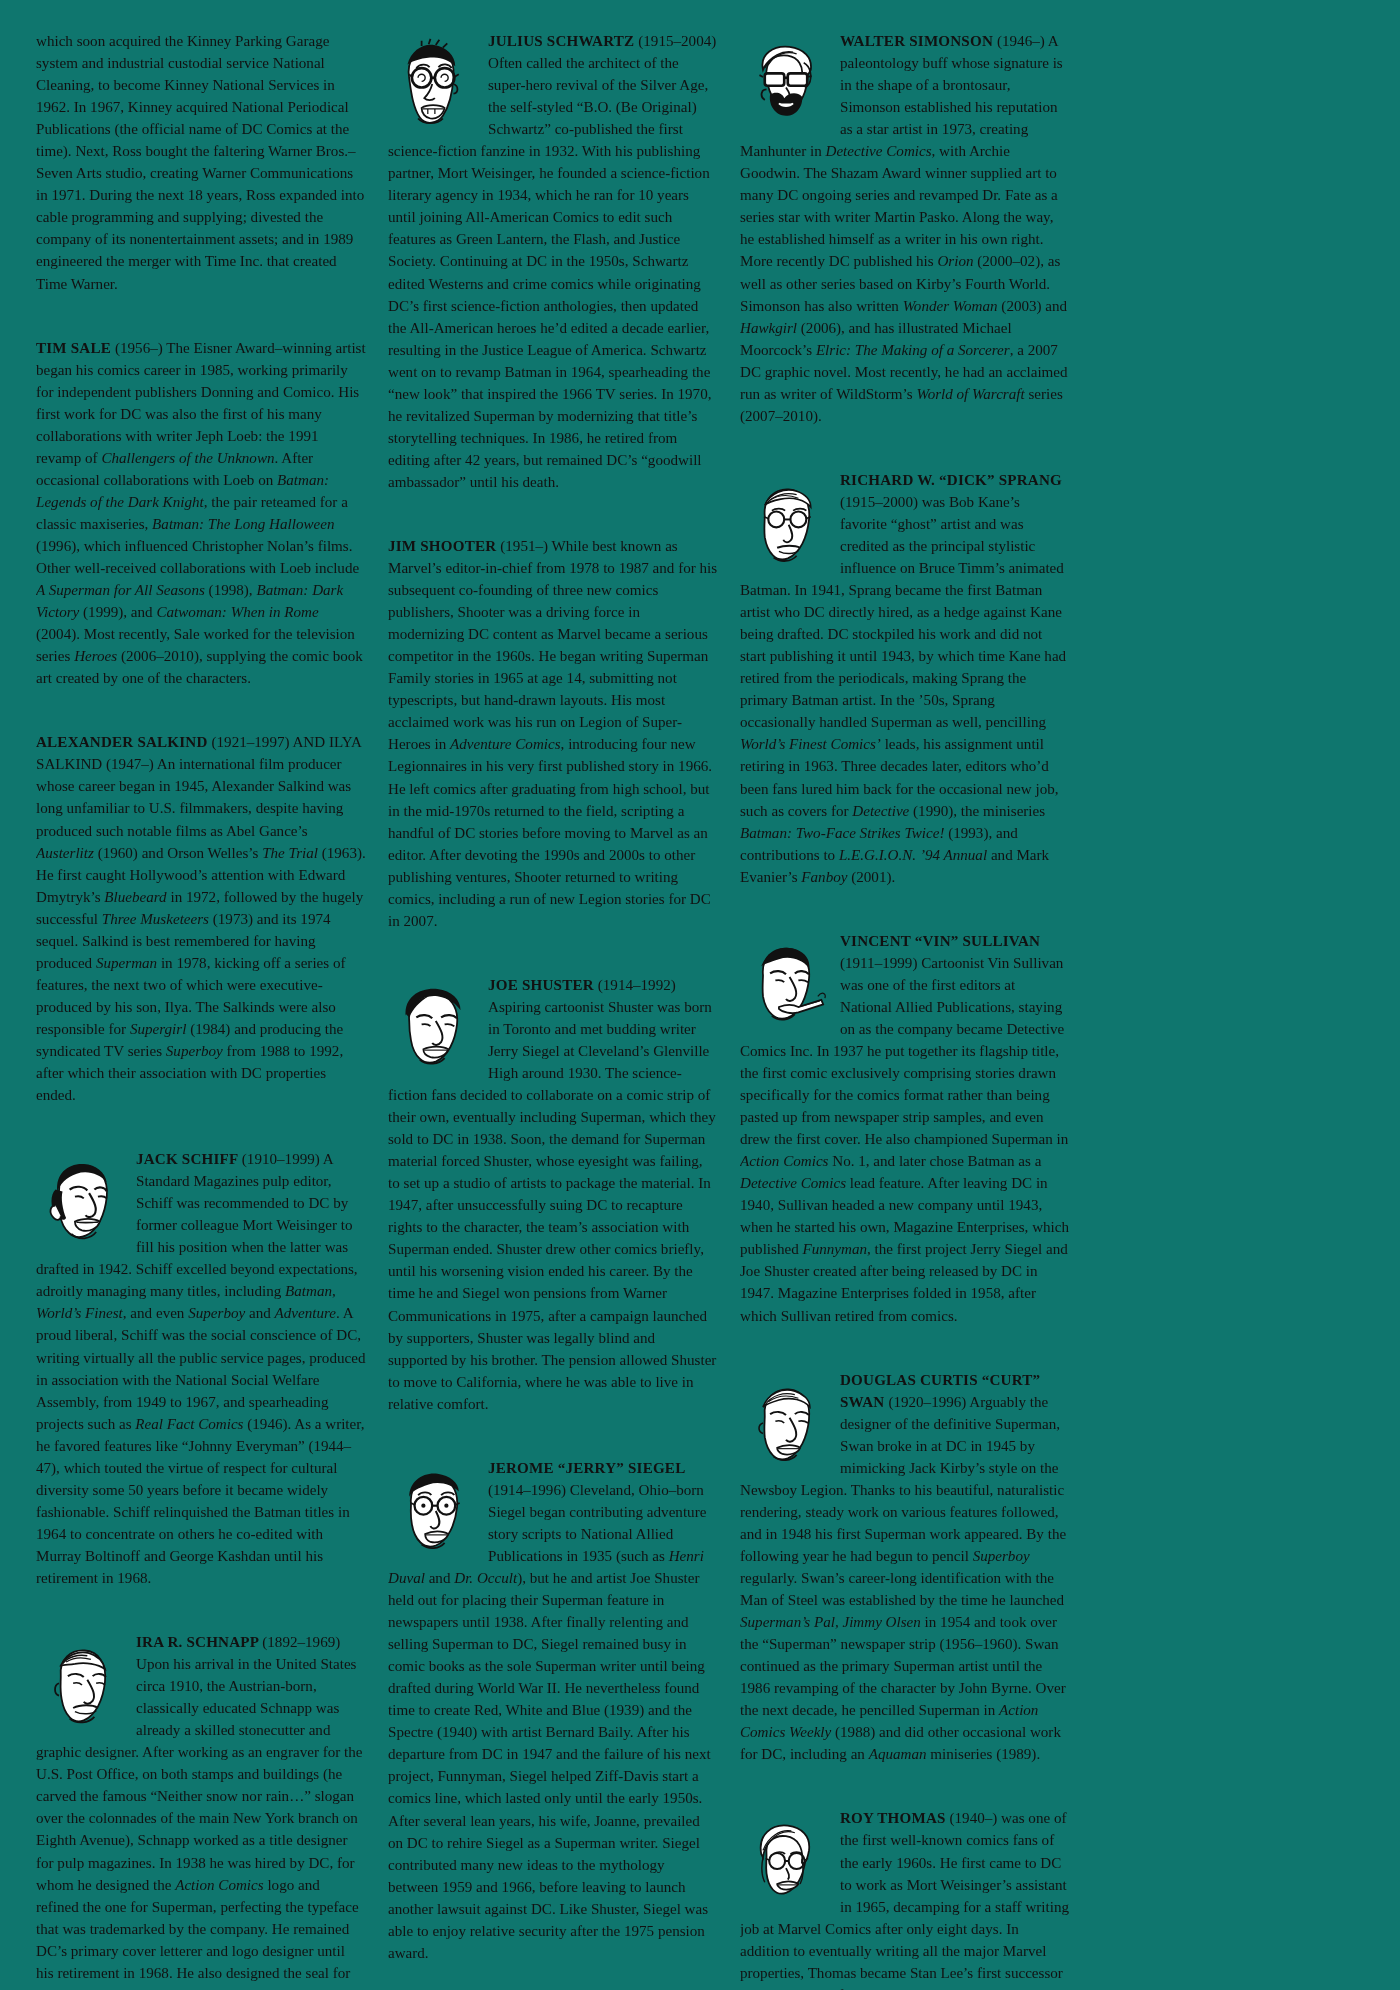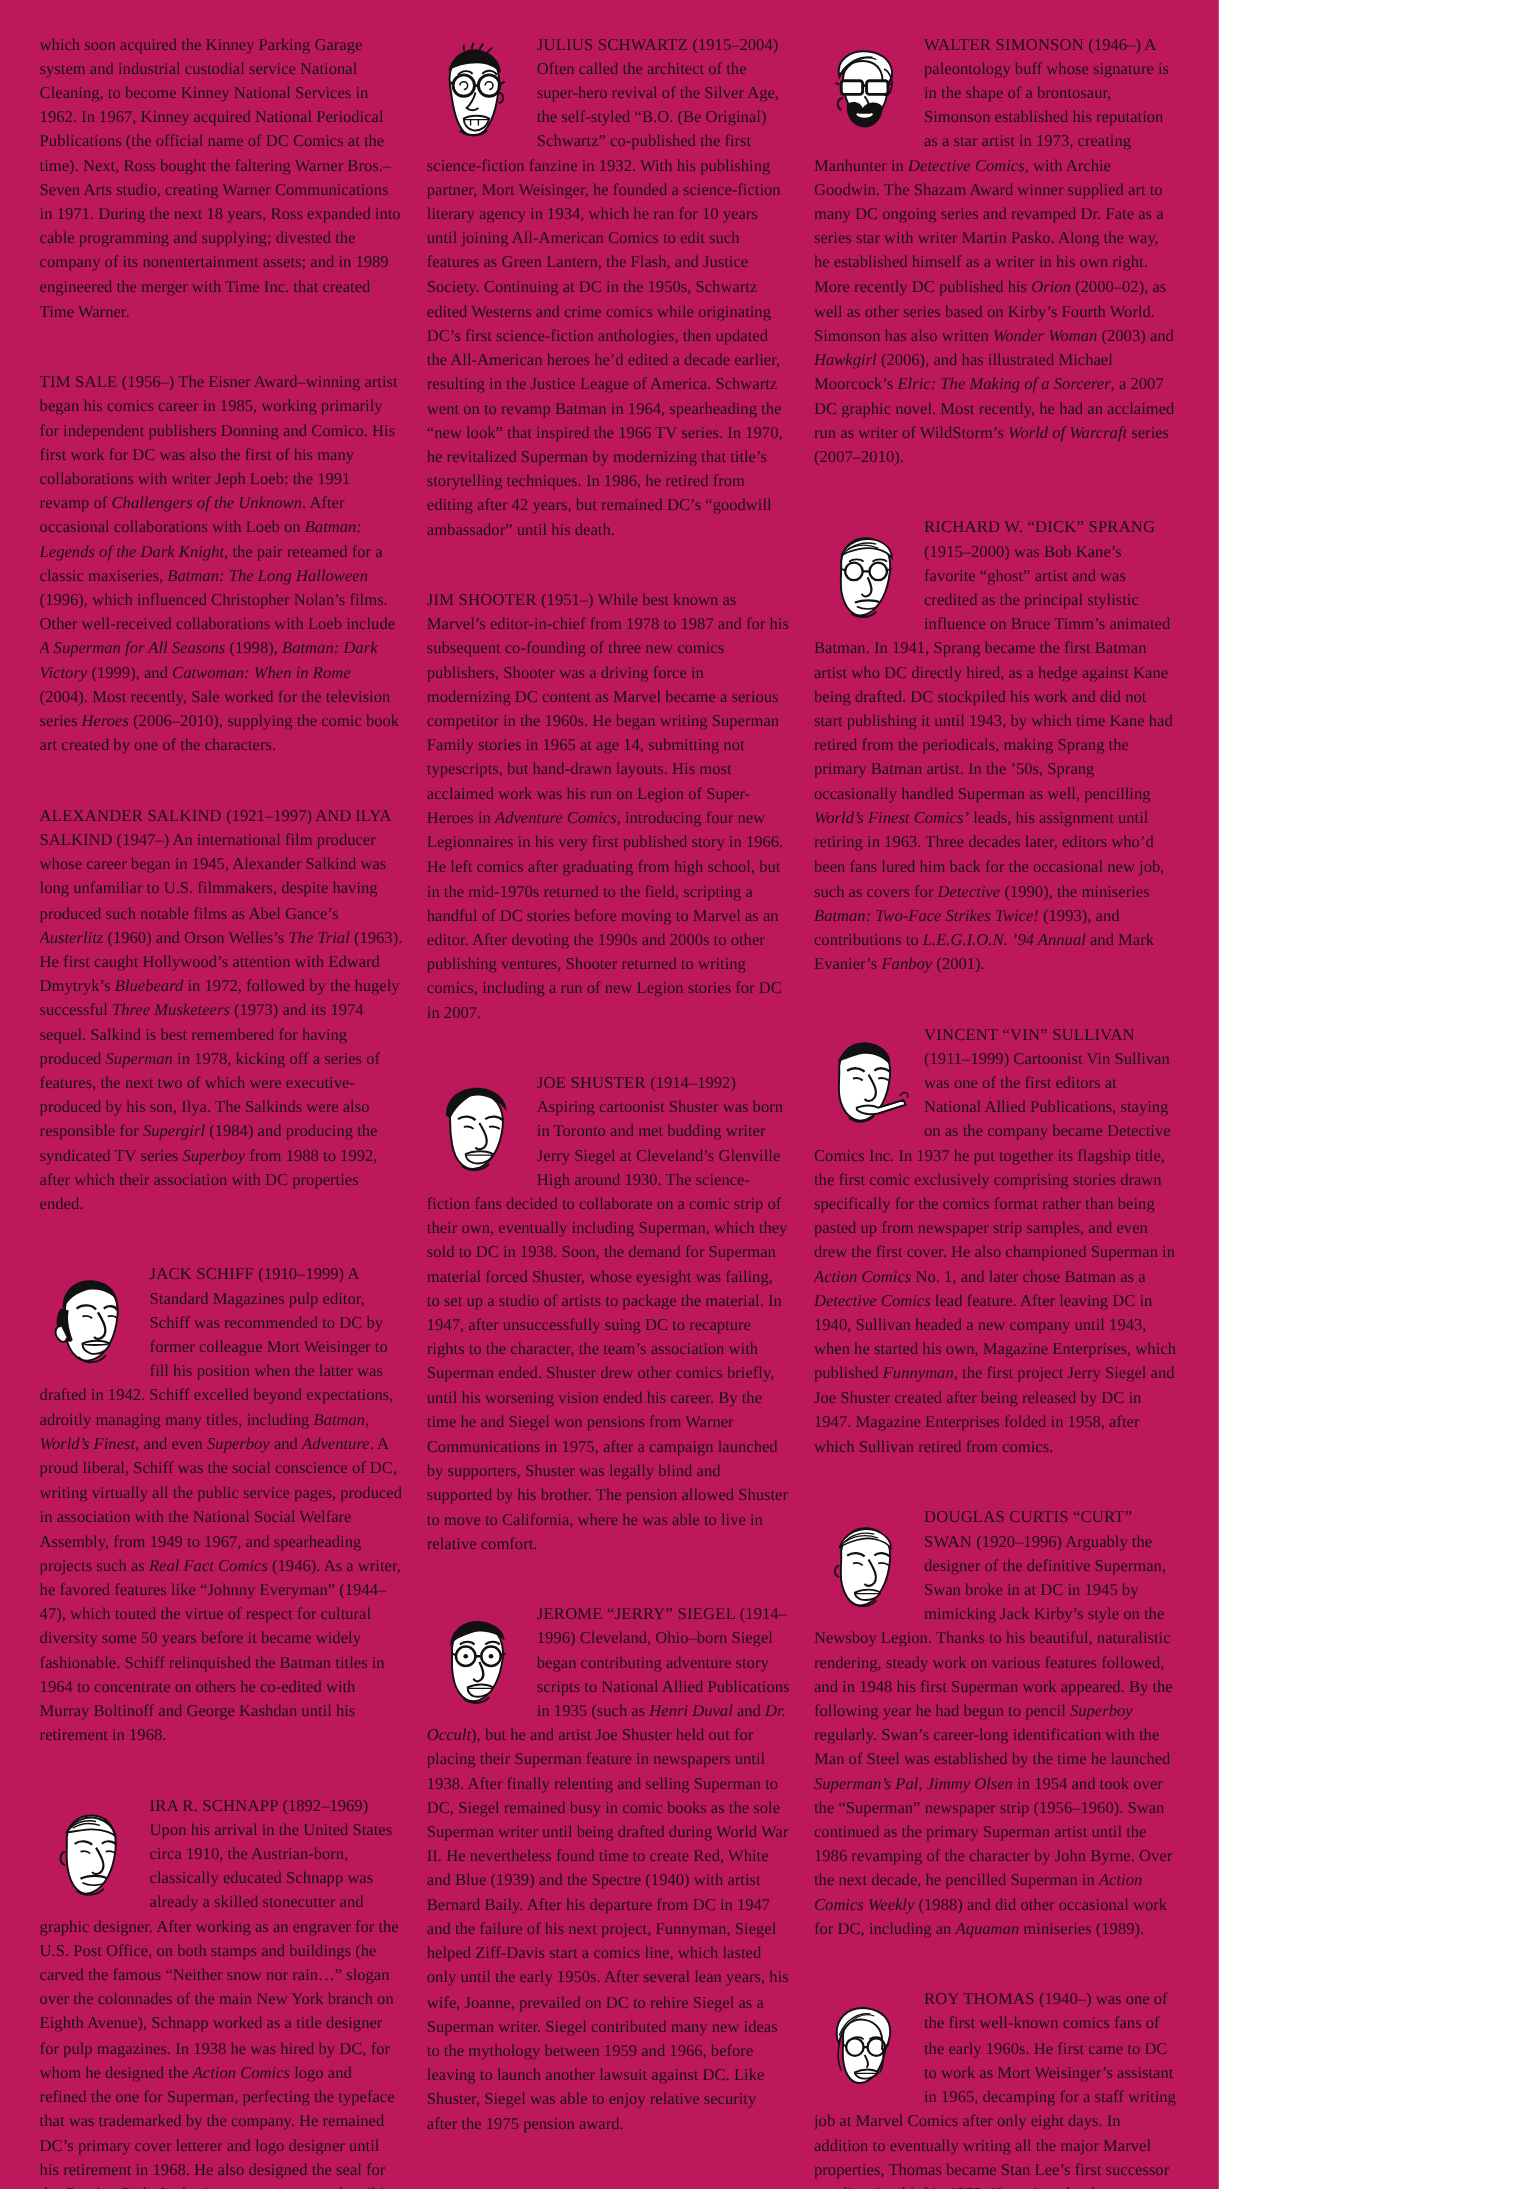--- a/index.html
+++ b/index.html
@@ -9,43 +9,43 @@
   body {
     width: 1400px; height: 1990px;
     font-family: "Liberation Serif", "DejaVu Serif", serif;
     color: #111111;
     position: relative;
     overflow: hidden;
   }
   .page {
     position: absolute;
     left: 0; top: 0;
-    width: 1108px; height: 1990px;
-    background: #be185d;
+    width: 1400px; height: 1990px;
+    background: #0f766e;
   }
   .columns {
     position: absolute;
     left: 36px; top: 30px;
     width: 1330px; height: 1810px;
     display: flex;
     gap: 22px;
   }
   .col {
     width: 330px;
     font-size: 15.1px;
     line-height: 22.05px;
     text-align: left;
     hyphens: none;
   }
   .col p {
     margin: 0 0 21px 0;
     text-align: left;
   }
   .nm {
-    font-weight: normal;
+    font-weight: bold;
     letter-spacing: 0.2px;
   }
   .yr { font-weight: normal; }
   i, .it { font-style: italic; }
 
   
   .entry { overflow: hidden; margin: 0 0 21px 0; }
   .portrait {
     float: left;
     width: 92px;

